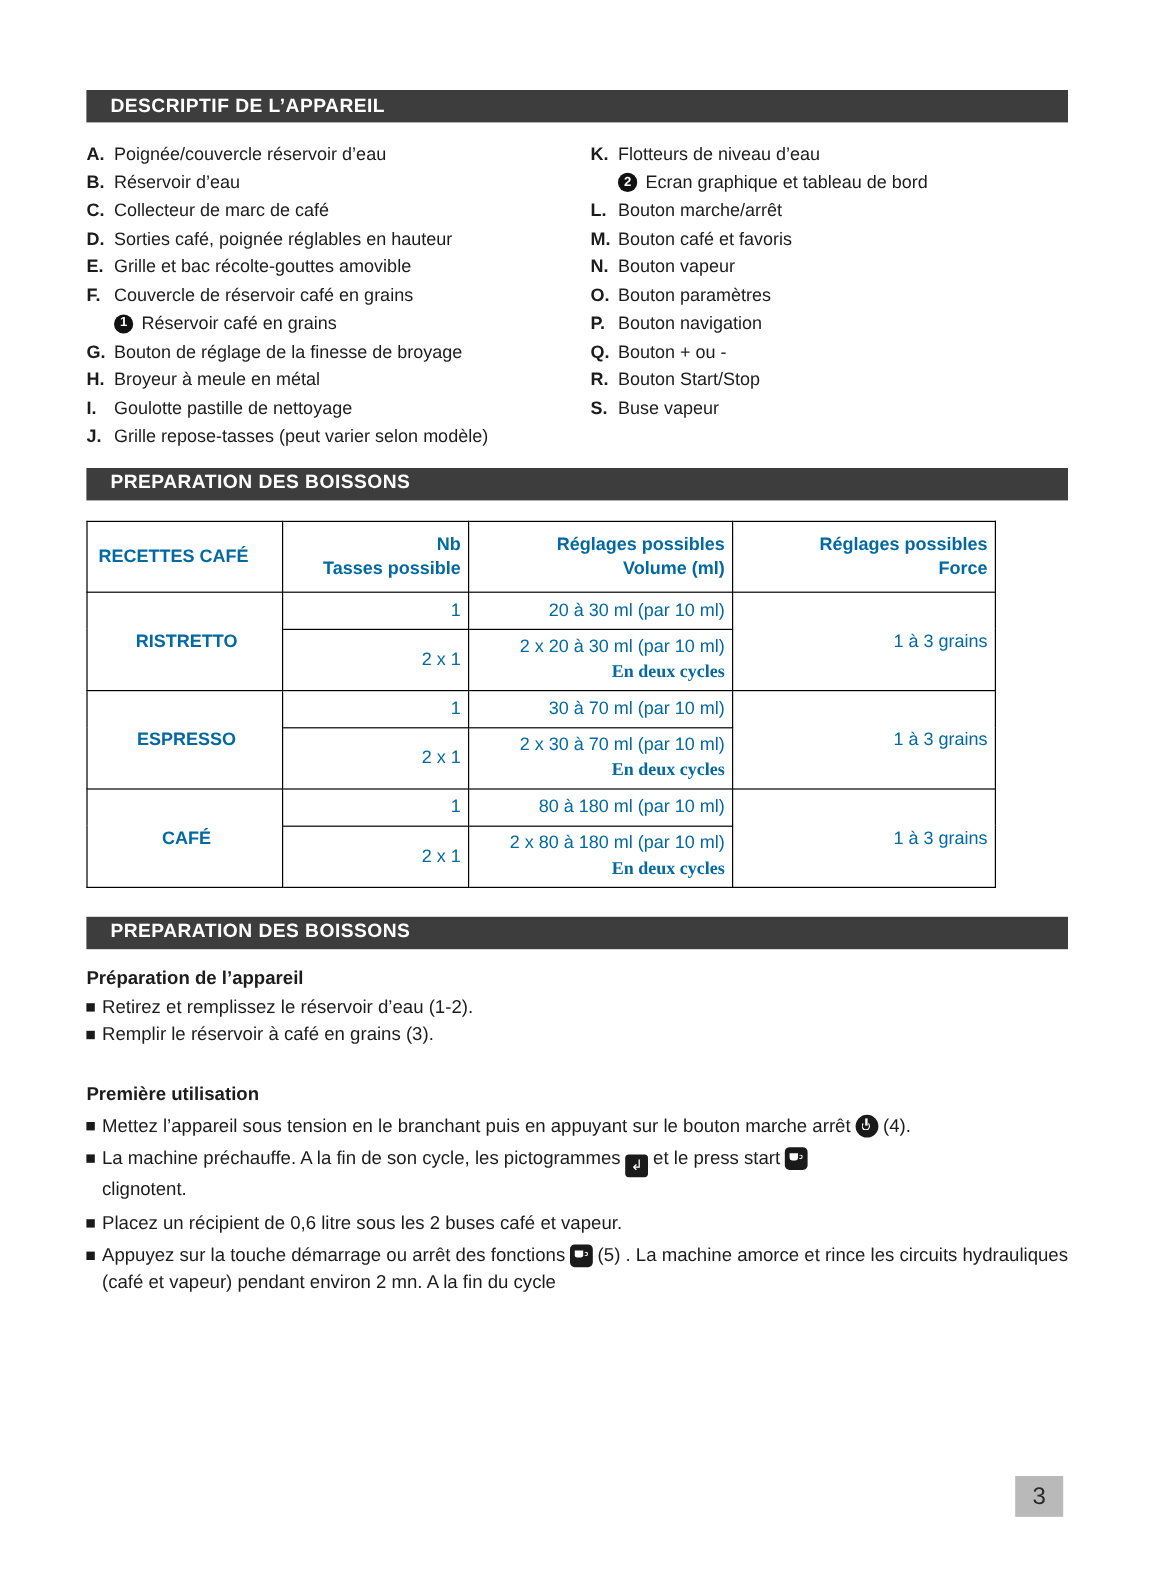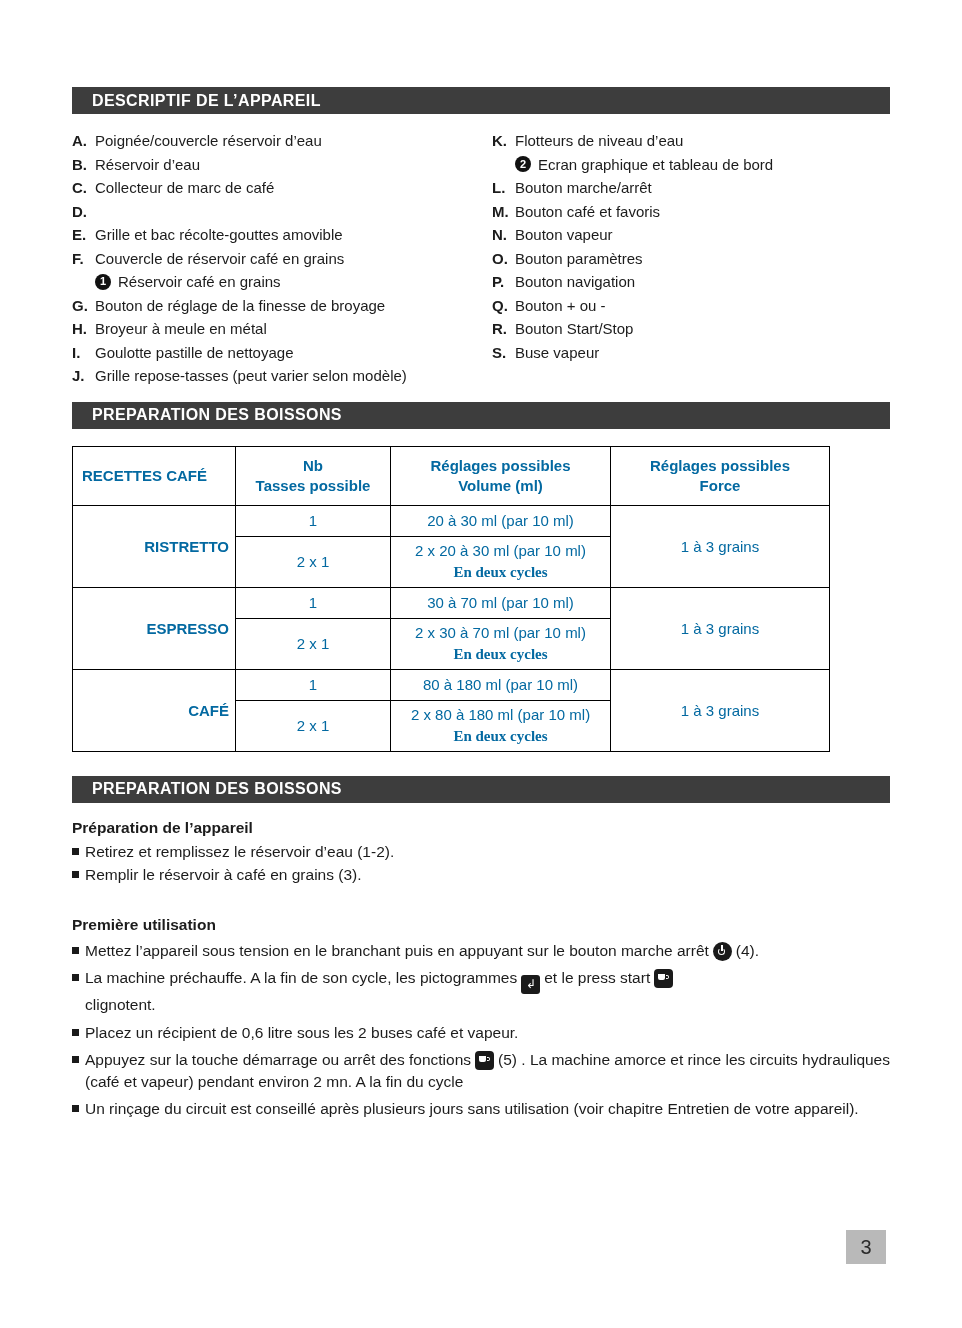--- a/index.html
+++ b/index.html
@@ -1,21 +1,21 @@
 <!DOCTYPE html>
 <html><head>
 <meta charset="utf-8">
 <style>
   html,body{margin:0;padding:0;}
   body{
     width:962px;height:1328px;background:#ffffff;
     font-family:"Liberation Sans","DejaVu Sans",sans-serif;
     color:#1c1c1c;position:relative;overflow:hidden;
   }
-  .content{padding:12px 72px;box-sizing:border-box;}
+  .content{padding:0 72px;box-sizing:border-box;}
 
   
   .bar{
     margin-top:14px;height:27px;background:#3d3d3d;color:#ffffff;
     display:flex;align-items:center;padding-left:20px;
     font-size:16px;font-weight:bold;letter-spacing:0.4px;
   }
   .bar.first{margin-top:75px;}
 
   
@@ -26,24 +26,24 @@
   .part-letter{font-weight:bold;width:23px;flex:none;}
   .part-sub{display:flex;align-items:center;line-height:23.5px;padding-left:23px;}
   .numcircle{
     display:inline-flex;width:16px;height:16px;border-radius:50%;
     background:#111;color:#fff;font-size:11px;font-weight:bold;
     align-items:center;justify-content:center;flex:none;margin-right:7px;
   }
 
   
   table.recipes{border-collapse:collapse;width:757px;margin-top:17px;font-size:15px;color:#0369a1;table-layout:fixed;}
-  .recipes th,.recipes td{border:1px solid #000;text-align:center;padding:3px 6px;vertical-align:middle;}
+  .recipes th,.recipes td{border:1px solid #000;text-align:right;padding:3px 6px;vertical-align:middle;}
   .recipes th{font-weight:bold;height:52px;line-height:20px;}
   .recipes th.col1{text-align:left;padding-left:9px;}
-  .recipes td.recipe{text-align:right;font-weight:bold;padding-left:9px;}
+  .recipes td.recipe{text-align:center;font-weight:bold;padding-left:9px;}
   .recipes td.single{height:24px;}
   .recipes td.double{height:44px;line-height:21px;}
   .recipes .bold{font-weight:bold;font-family:Liberation Serif, serif;}
 
   
   .subheading{font-weight:bold;font-size:15.5px;margin-top:16px;}
   .para{font-size:15.5px;line-height:21.5px;margin-top:7px;width:818px;}
   .bullets{margin-top:4px;}
   .bullet{display:flex;font-size:15.5px;line-height:21.5px;margin-top:2px;width:820px;justify-content:center;}
   .bullet.sp{margin-top:6px;}
@@ -86,20 +86,21 @@
       <div class="part-item">
           <span class="part-letter">B.</span>
           <span>Réservoir d’eau</span>
         </div>
       <div class="part-item">
           <span class="part-letter">C.</span>
           <span>Collecteur de marc de café</span>
         </div>
       <div class="part-item">
           <span class="part-letter">D.</span>
+          <span>Sorties café, poignée réglables en hauteur</span>
         </div>
       <div class="part-item">
           <span class="part-letter">E.</span>
           <span>Grille et bac récolte-gouttes amovible</span>
         </div>
       <div class="part-item">
           <span class="part-letter">F.</span>
           <span>Couvercle de réservoir café en grains</span>
         </div>
       <div class="part-sub">
@@ -255,21 +256,17 @@
         <span class="sq"></span>
         <span class="btext">Placez un récipient de 0,6 litre sous les 2 buses café et vapeur.</span>
       </div>
     <div class="bullet sp">
       <span class="sq"></span>
       <span class="btext">
         <span>Appuyez sur la touche démarrage ou arrêt des fonctions</span><span class="icon-cup"></span><span>(5) . La machine amorce et rince les circuits hydrauliques</span>
         <div>(café et vapeur) pendant environ 2 mn. A la fin du cycle</div>
       </span>
     </div>
-    <div class="bullet sp">
-        <span class="sq"></span>
-        <span class="btext">Un rinçage du circuit est conseillé  après plusieurs jours sans utilisation (voir chapitre Entretien de votre appareil).</span>
-      </div>
   </div>
 
 </div>
 
 <div class="pagenum">3</div>
 
 </body></html>

